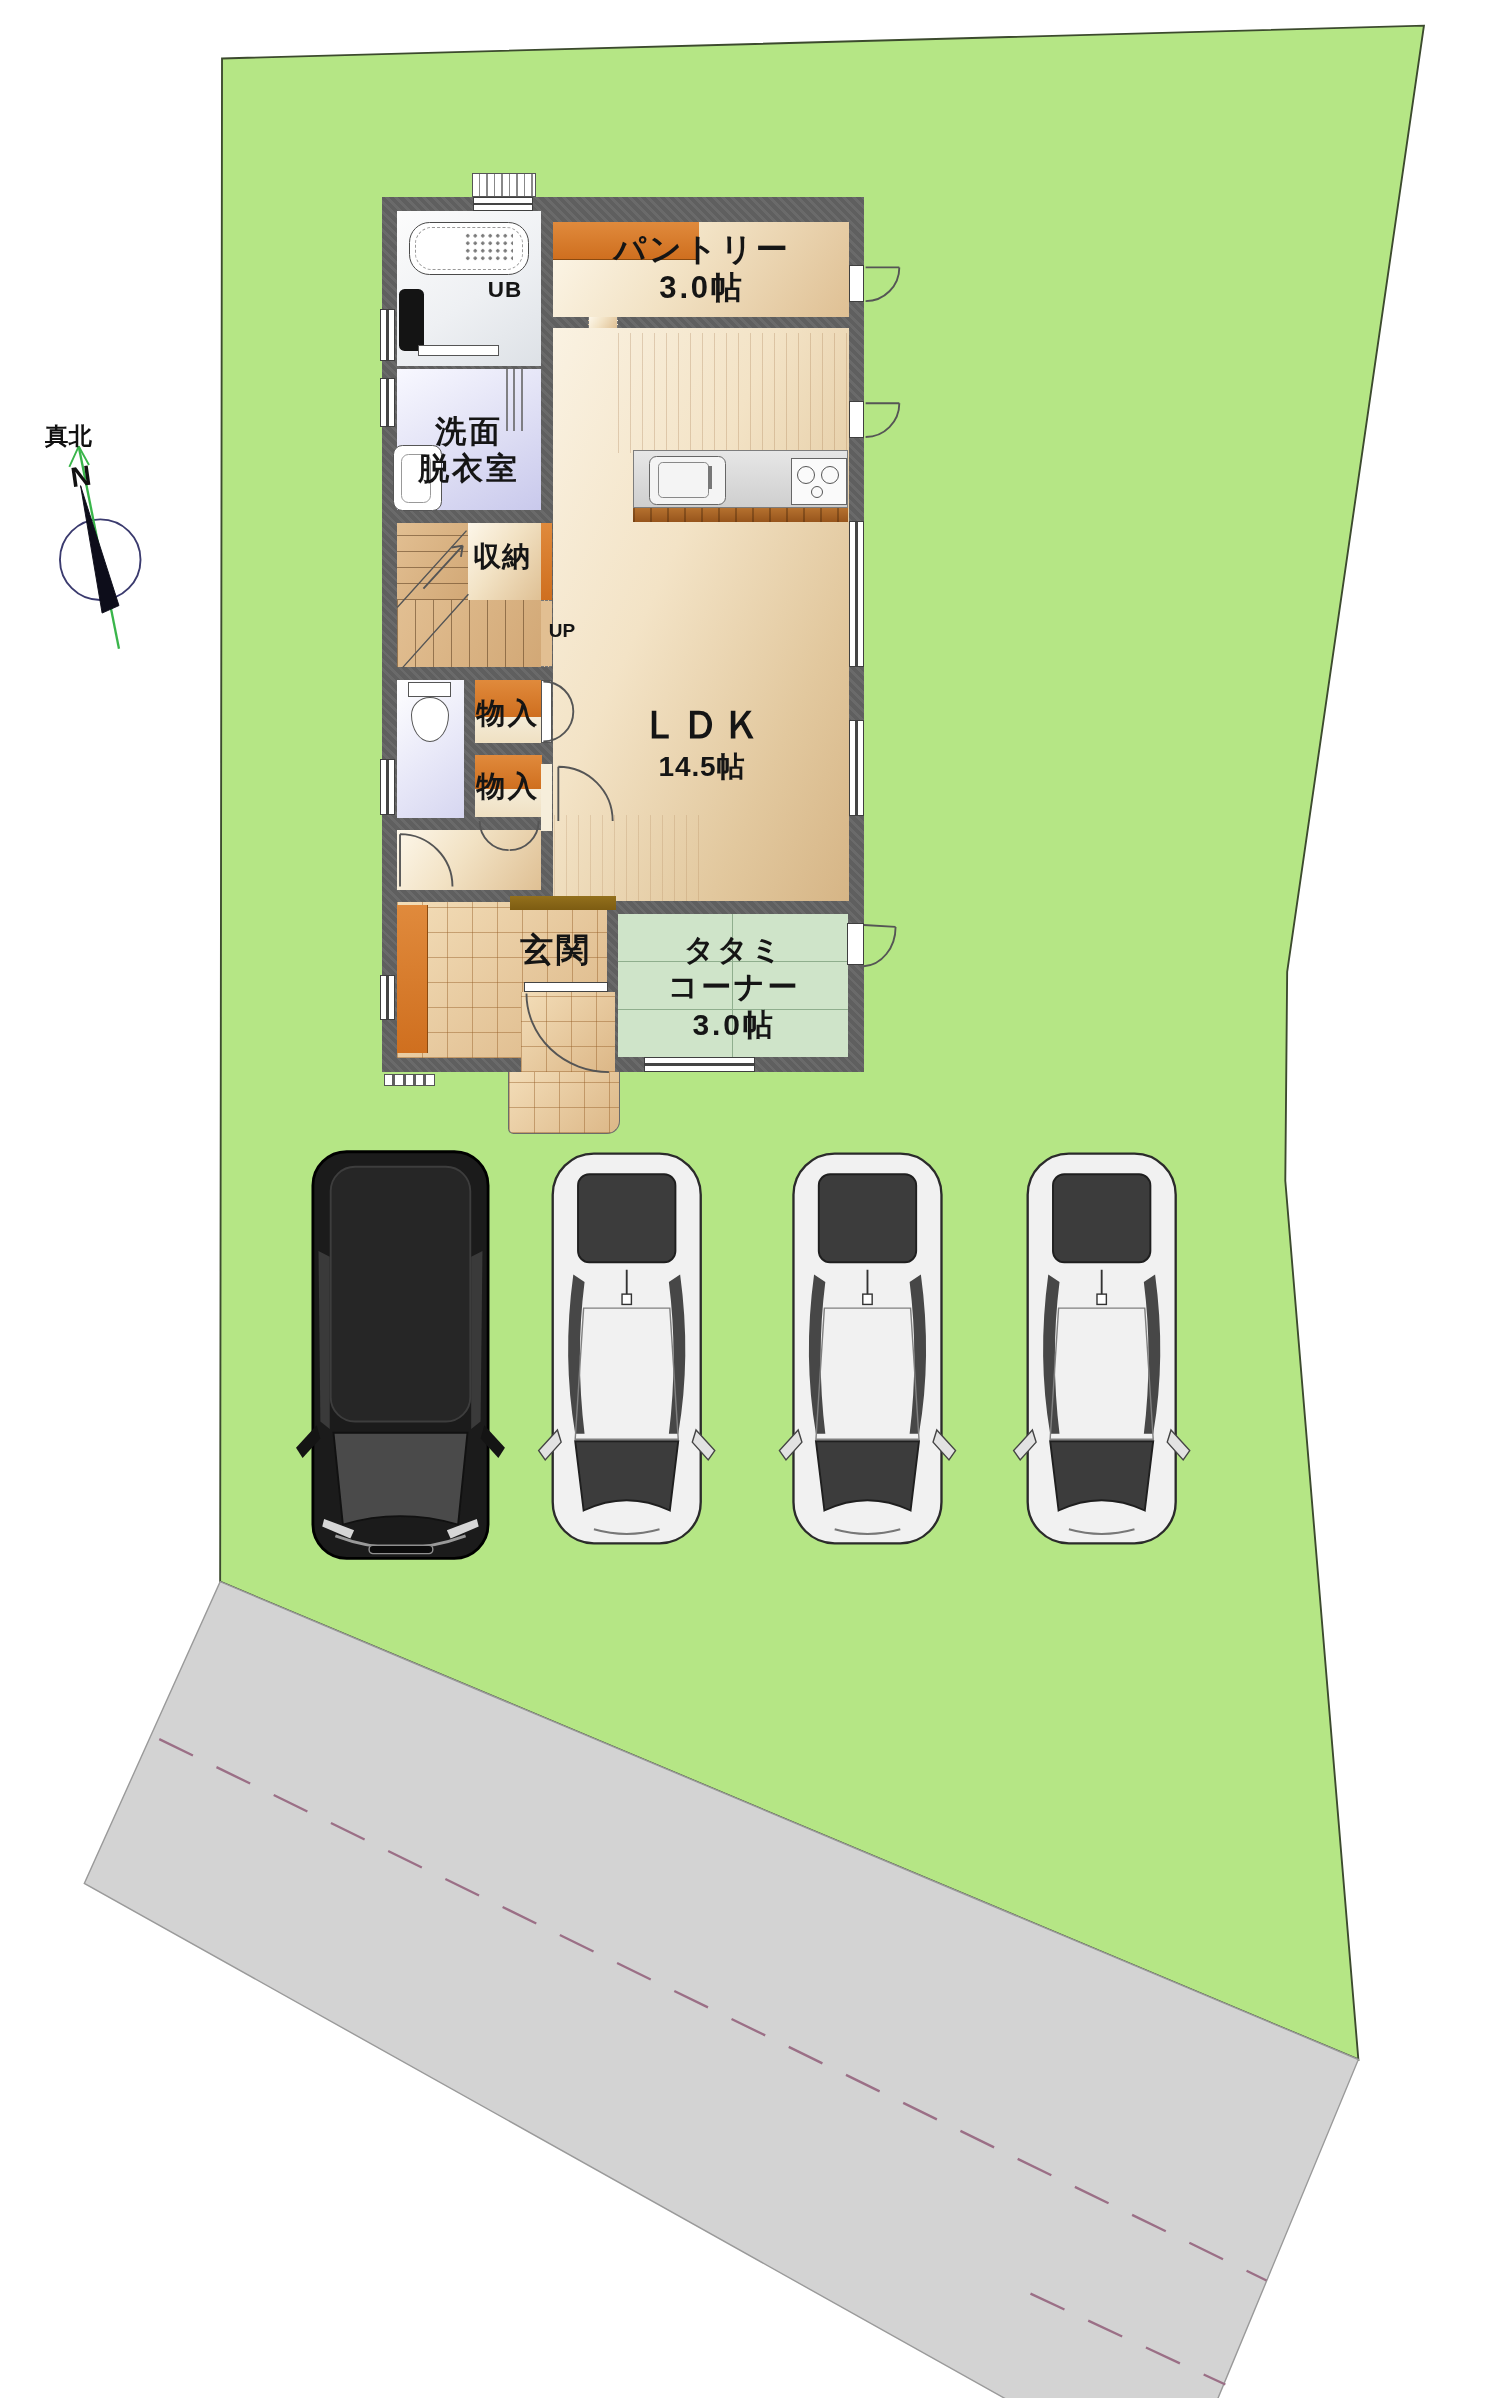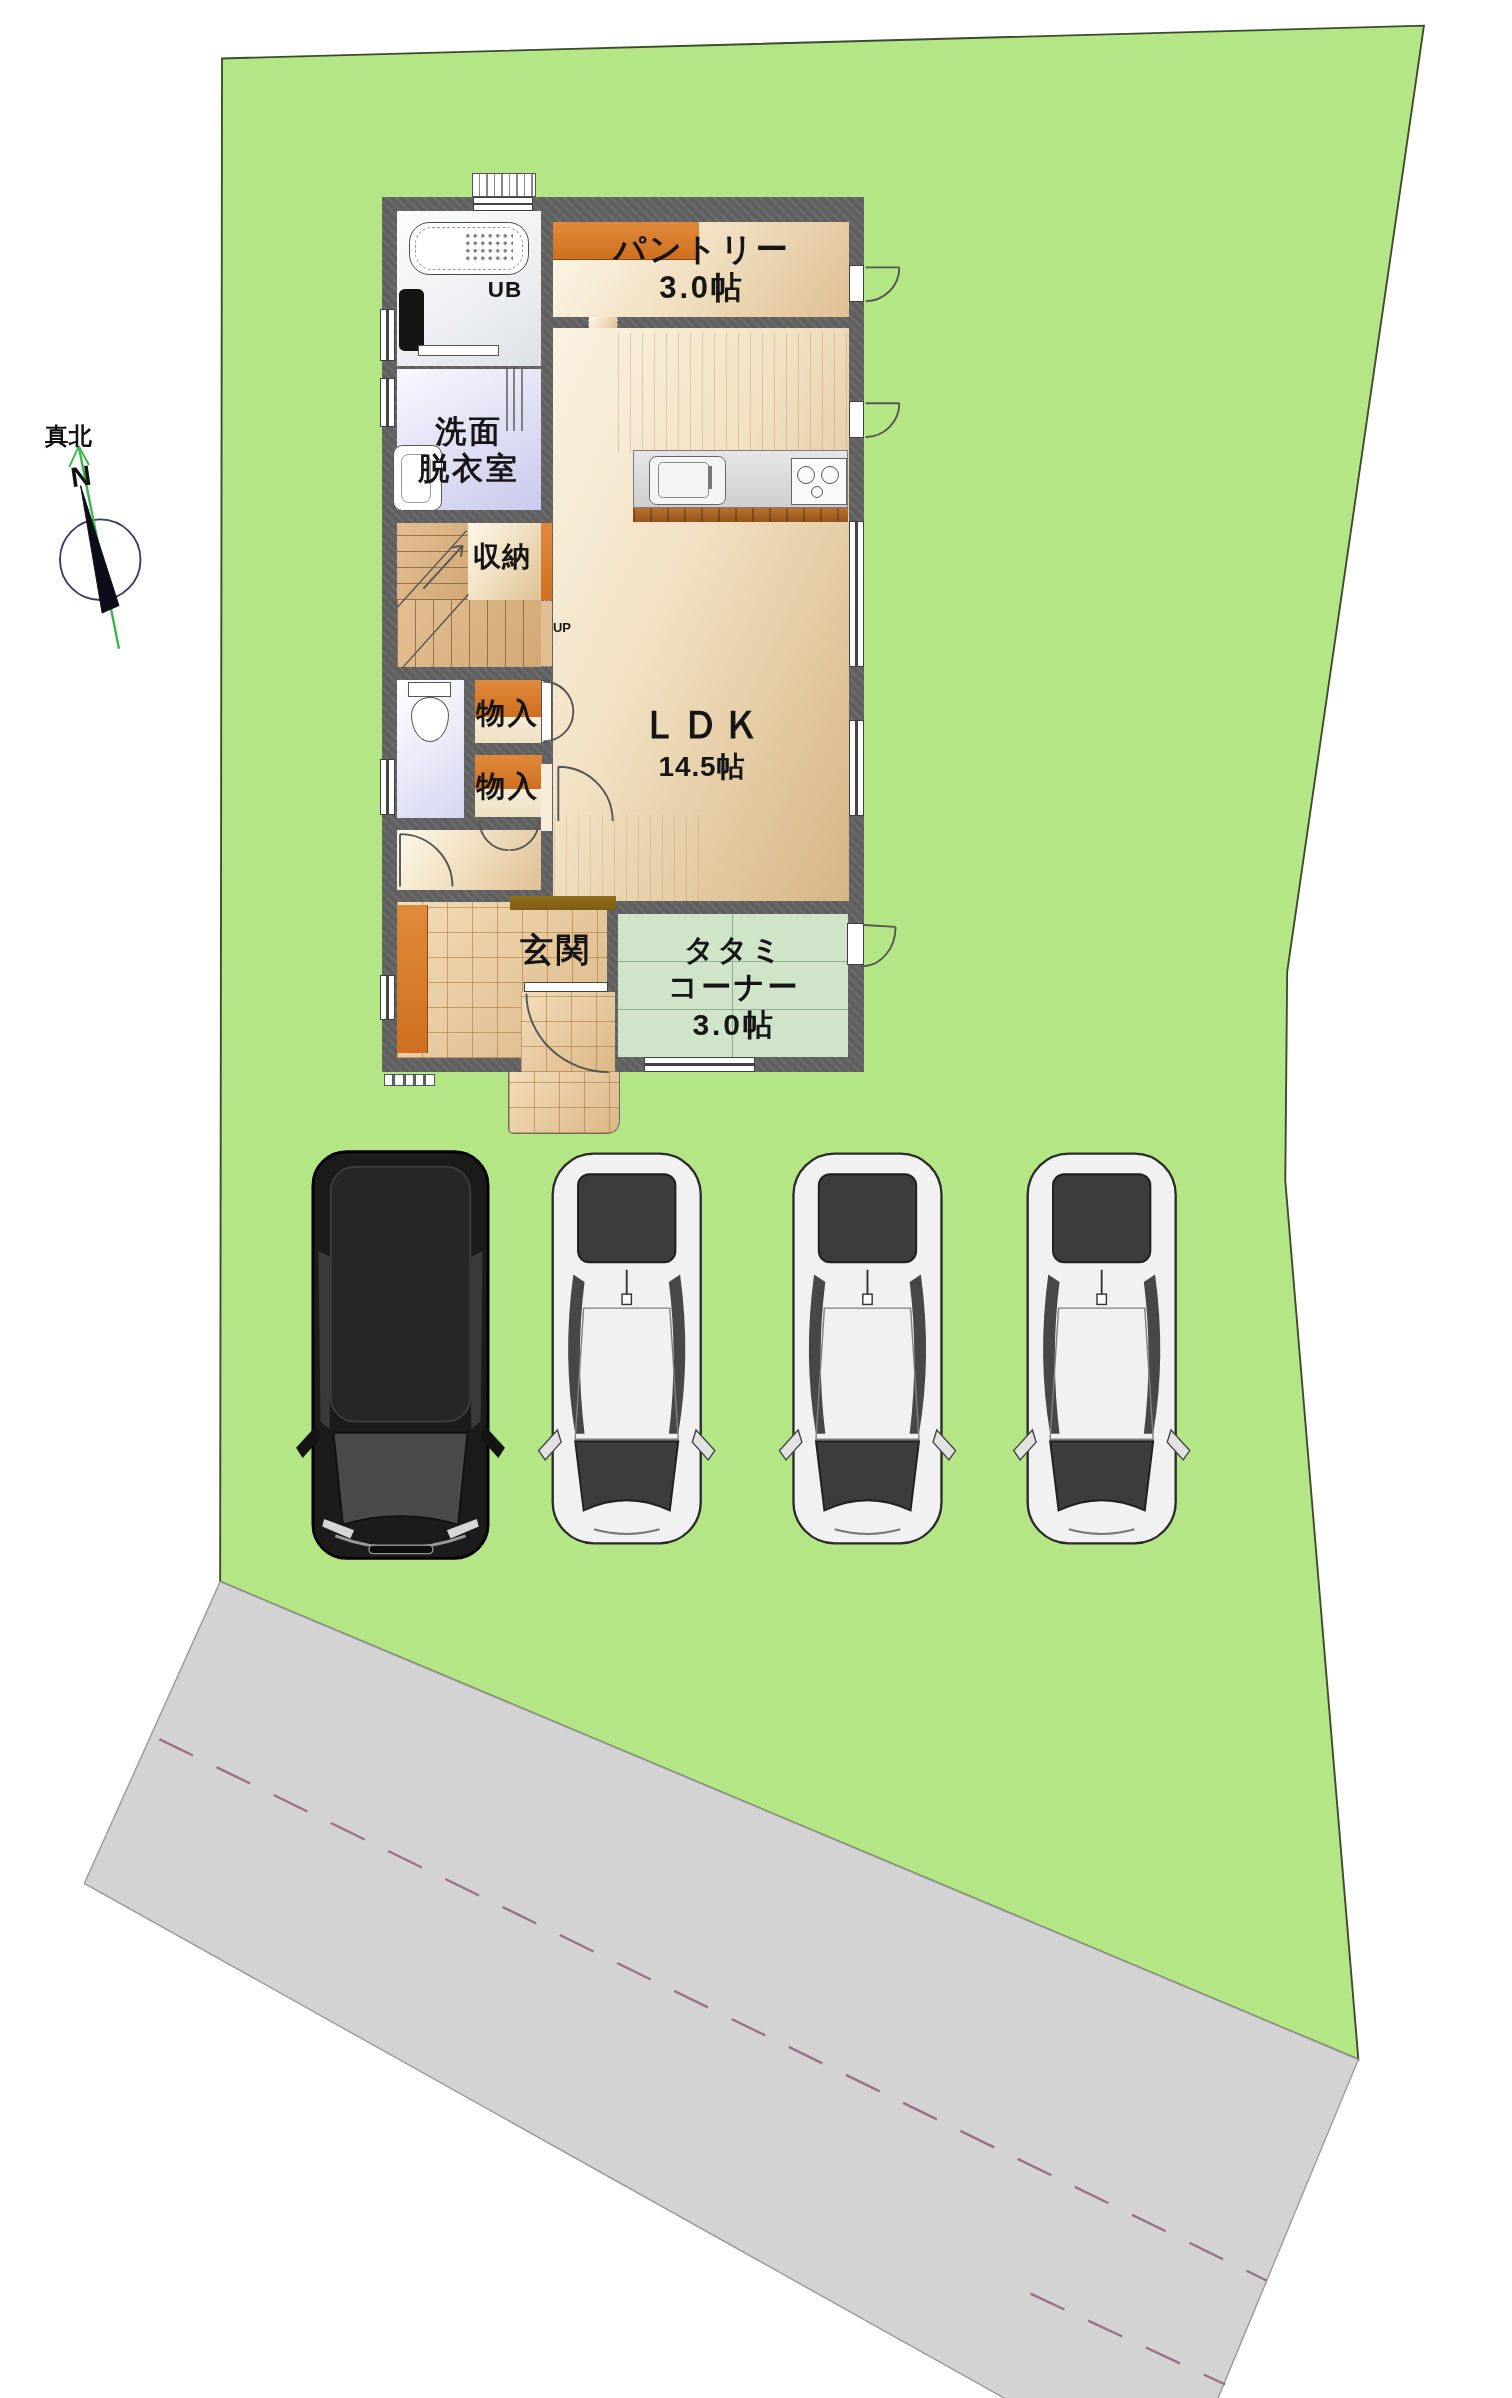--- a/index.html
+++ b/index.html
@@ -182,21 +182,21 @@
     <div class="win" style="left:465px;top:726px;width:17px;height:42px;"></div>
 
     <div class="rlabel" style="left:320px;top:31px;font-size:32px;">パントリー</div>
     <div class="rlabel" style="left:320px;top:70px;font-size:31px;">3.0帖</div>
     <div class="rlabel" style="left:87px;top:80px;font-size:22.5px;letter-spacing:0.9px;margin-left:36px;">UB</div>
     <div class="rlabel" style="left:87px;top:214px;font-size:31px;">洗面</div>
     <div class="rlabel" style="left:87px;top:251px;font-size:31px;">脱衣室</div>
     <div class="rlabel" style="left:120px;top:341px;font-size:28px;letter-spacing:0.9px;">収納</div>
     <div class="rlabel" style="left:320px;top:501px;font-size:39px;letter-spacing:1.9px;">ＬＤＫ</div>
     <div class="rlabel" style="left:320px;top:551px;font-size:28px;letter-spacing:0.9px;">14.5帖</div>
-    <div class="rlabel" style="left:180px;top:423px;font-size:13px;letter-spacing:0;">UP</div>
+    <div class="rlabel" style="left:180px;top:423px;font-size:19px;letter-spacing:0;">UP</div>
     <div class="rlabel" style="left:126px;top:497px;font-size:29px;">物入</div>
     <div class="rlabel" style="left:126px;top:570px;font-size:29px;">物入</div>
     <div class="rlabel" style="left:174px;top:731px;font-size:33px;">玄関</div>
     <div class="rlabel" style="left:352px;top:733px;font-size:30px;">タタミ</div>
     <div class="rlabel" style="left:352px;top:770px;font-size:30px;">コーナー</div>
     <div class="rlabel" style="left:352px;top:808px;font-size:30px;">3.0帖</div>
   </div>
 
   <svg id="overlay-svg" width="1512" height="2399" viewBox="0 0 1614 2560">
     <g stroke="#555" stroke-width="2" fill="none">

